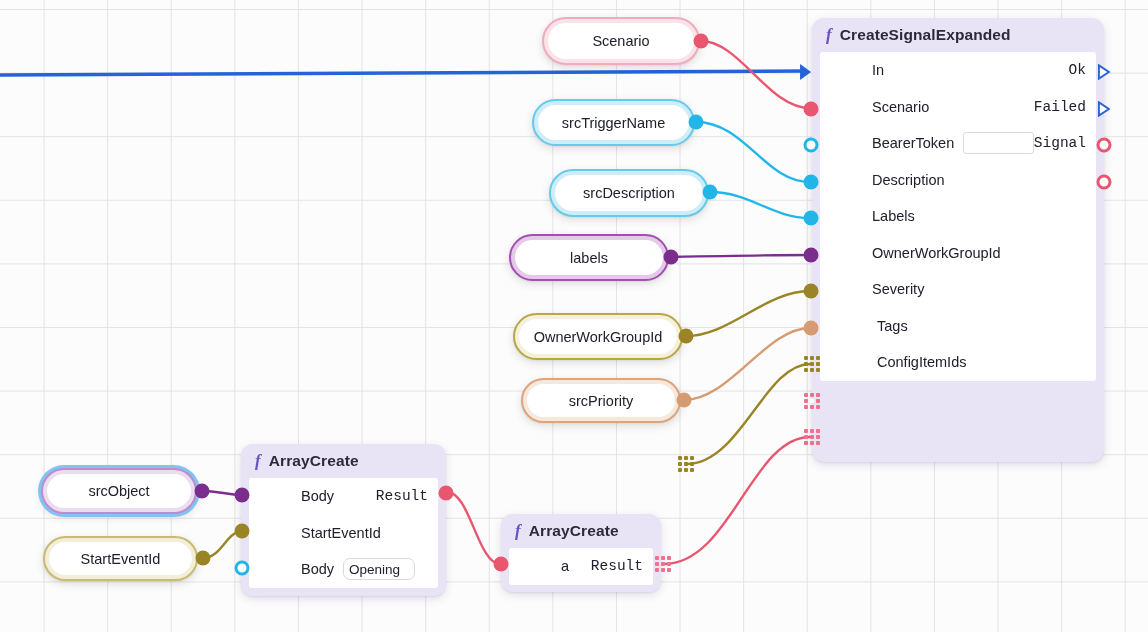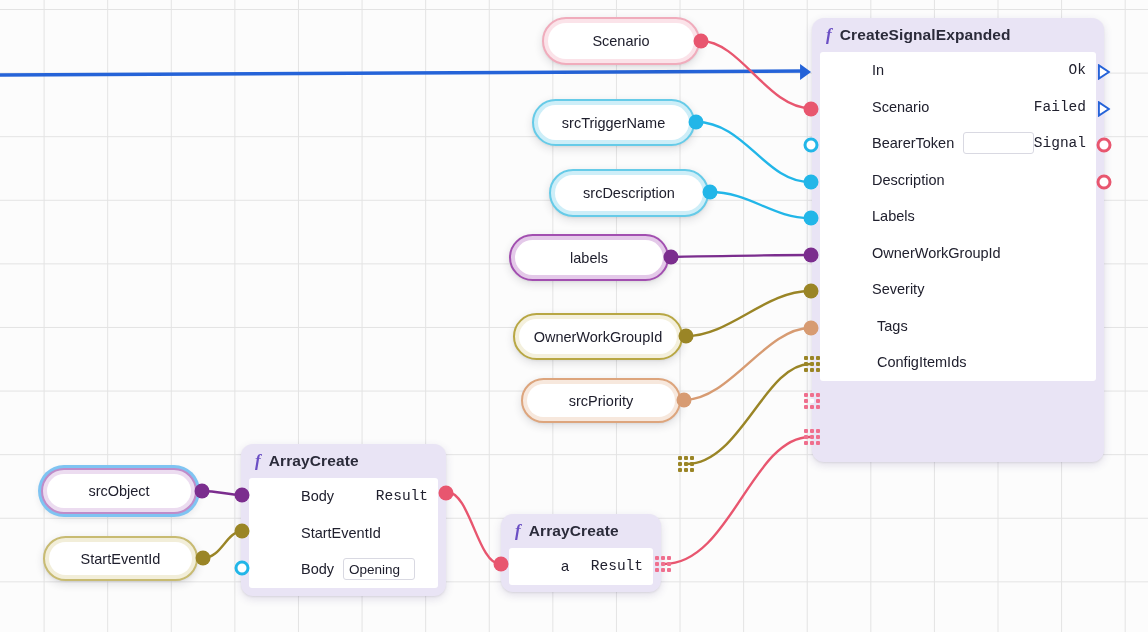--- a/index.html
+++ b/index.html
@@ -246,21 +246,21 @@
     <div class="fbody">
       <div class="prow">
         <span class="pin-label">Body</span>
         <span class="pout-label">Result</span>
       </div>
       <div class="prow">
         <span class="pin-label">StartEventId</span>
       </div>
       <div class="prow">
         <span class="pin-label">Body</span>
-        <span class="txtfield" style="width:72px;">Opening</span>
+        <span class="txtfield" style="width:72px;border-radius:7px;">Opening</span>
       </div>
     </div>
   </div>
   <div class="port dot" style="left:242px;top:495px;background:#7b2d8e;"></div>
   <div class="port dot" style="left:242px;top:531px;background:#9a8526;"></div>
   <div class="port ring" style="left:242px;top:568px;border-color:#22b6e8;"></div>
   <div class="port dot" style="left:446px;top:493px;background:#e8566f;"></div>
 
   <div class="fnode" style="left:501px;top:514px;width:160px;height:78px;">
     <div class="fhead">

